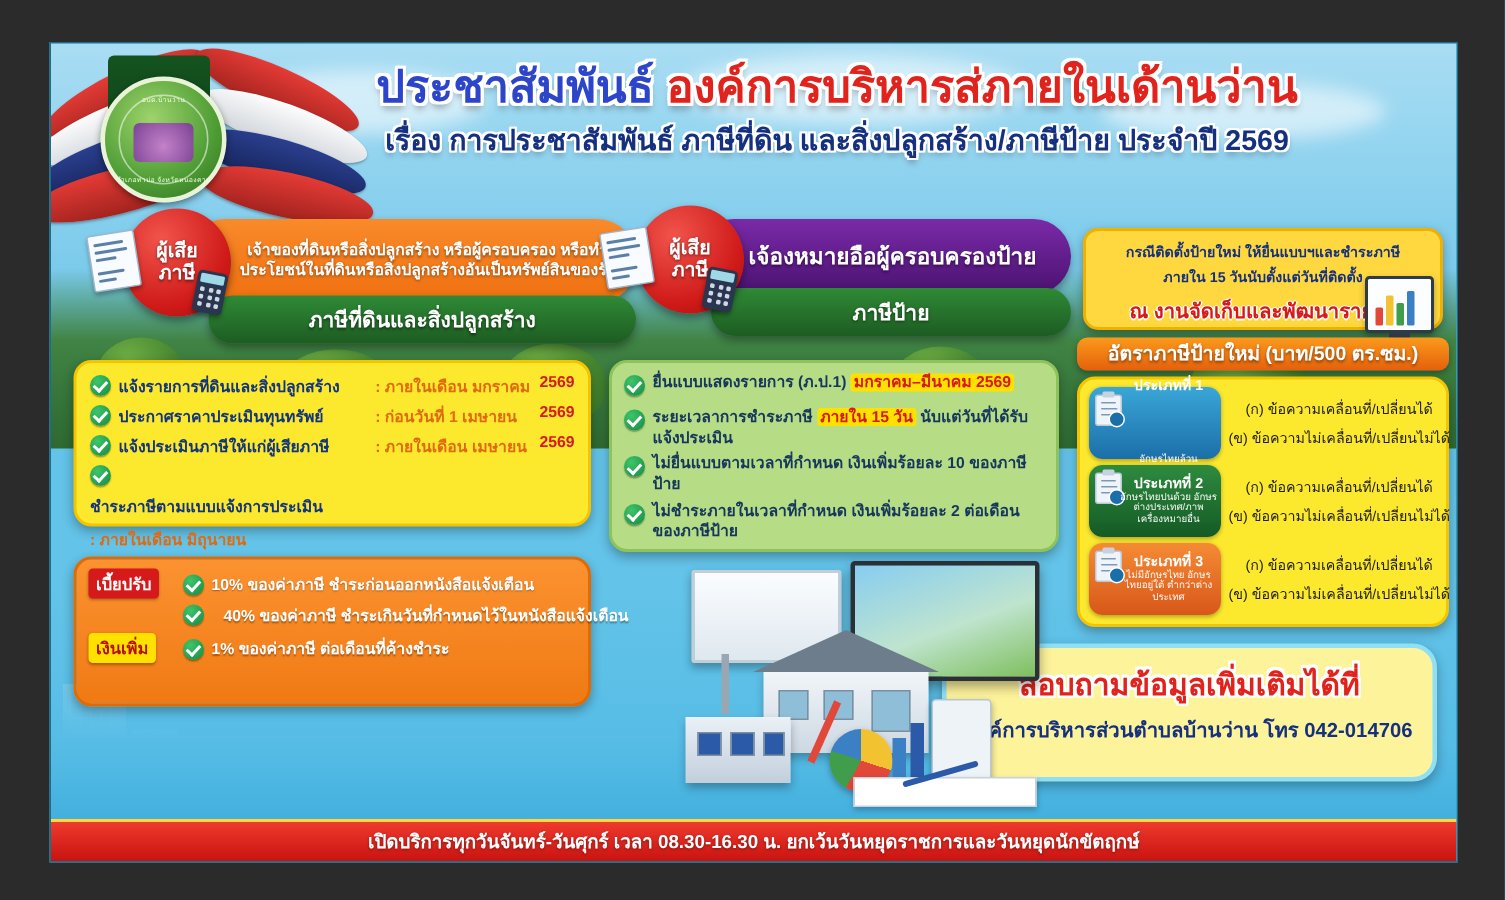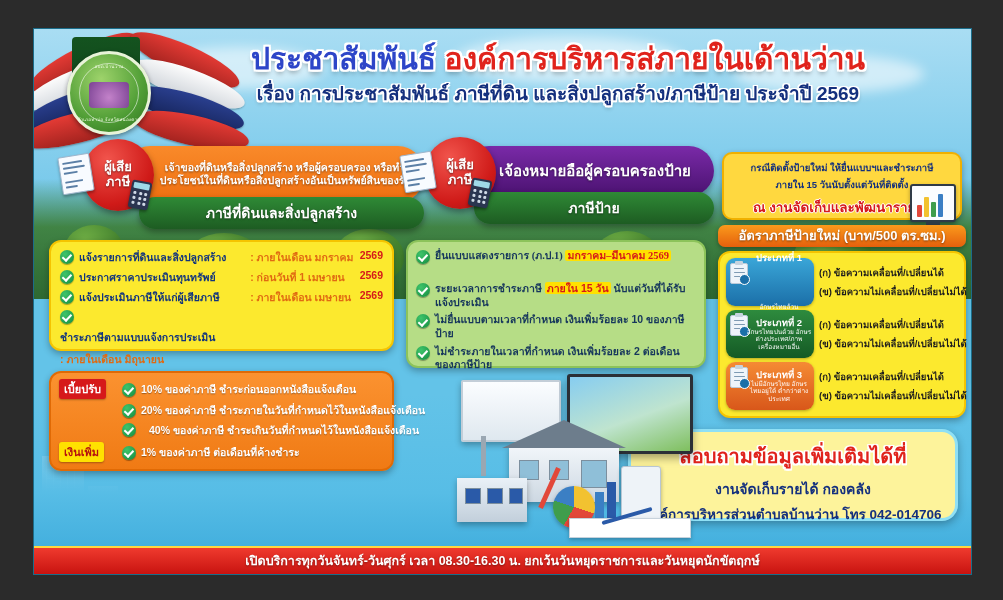--- a/index.html
+++ b/index.html
@@ -127,21 +127,21 @@
   .cat2{background:linear-gradient(180deg,#2e8b3e,#145a25);}
   .cat3{background:linear-gradient(180deg,#f58b34,#d8571a);}
   .clip-ic{position:absolute;left:4px;top:5px;width:16px;height:19px;background:#eef4fa;
       border:1px solid #b9c9d8;border-radius:2px;}
   .clip-ic::before{content:"";position:absolute;left:4px;top:-3px;width:8px;height:4px;
       background:#c6d3df;border-radius:1px;}
   .clip-ic i{position:absolute;left:2.5px;height:1.4px;background:#7e9ab3;border-radius:1px;}
   .clip-chk{position:absolute;right:-3px;bottom:-2px;width:9px;height:9px;border-radius:50%;
       background:#1b6fa8;border:1.2px solid #fff;}
 
-  .rate-line{color:#1d1d1d;font-weight:bold;font-size:9.5px;white-space:nowrap;}
+  .rate-line{color:#1d1d1d;font-weight:normal;font-size:9.5px;white-space:nowrap;text-align:center;}
   .rate-badge{width:17px;border-radius:3px;background:#d6191a;color:#fff;font-weight:bold;
       font-size:10px;text-align:center;line-height:14px;box-shadow:0 1px 2px rgba(0,0,0,.3);}
 
   
   .p-orange{position:absolute;border-radius:12px;
       background:linear-gradient(180deg,#fb9230,#f07a14);
       border:2px solid #e06a05;box-shadow:0 3px 7px rgba(0,0,0,.32);}
   .tag{display:inline-block;font-weight:bold;border-radius:3px;padding:1px 5px;
       box-shadow:0 1px 2px rgba(0,0,0,.3);}
   .tag-red{background:#d6191a;color:#fff;}
@@ -361,21 +361,21 @@
             <span class="ck"></span>
             <span class="lbl-b" style="width:178px;display:inline-block;">ผ่อนชำระภาษี</span>
             <span class="val-o" style="width:112px;display:inline-block;">: มิถุนายน – สิงหาคม</span>
             <span class="val-r">2569</span>
           </div>
         </div>
   </div>
 
   <div class="panel p-green" style="left:372px;top:211px;width:300px;height:128px;padding:7px 8px;box-sizing:border-box;">
     <div id="sign-rows">
-          <div class="row" style="margin-bottom: 18px; font-size: 10.5px; line-height: 1.3; font-family: Liberation Serif, serif;">
+          <div class="row" style="margin-bottom: 8px; font-size: 10.5px; line-height: 1.3;">
             <span class="ck"></span>
             <span style="color:#16365c;font-weight:bold;">ยื่นแบบแสดงรายการ (ภ.ป.1) <span class="hl">มกราคม–มีนาคม 2569</span></span>
           </div>
           <div class="row" style="margin-bottom: 4px; font-size: 10.5px; line-height: 1.3;">
             <span class="ck"></span>
             <span style="color:#16365c;font-weight:bold;">ระยะเวลาการชำระภาษี <span class="hl">ภายใน 15 วัน</span> นับแต่วันที่ได้รับแจ้งประเมิน</span>
           </div>
           <div class="row" style="margin-bottom: 4px; font-size: 10.5px; line-height: 1.3;">
             <span class="ck"></span>
             <span style="color:#16365c;font-weight:bold;">ไม่ยื่นแบบตามเวลาที่กำหนด เงินเพิ่มร้อยละ 10 ของภาษีป้าย</span>
@@ -486,45 +486,37 @@
     <div id="penalty-rows">
           <div style="display: flex; align-items: center; gap: 5px; margin-bottom: 3px; font-size: 10.5px; white-space: nowrap;">
             <div style="flex: 0 0 58px;"><span class="tag tag-red" style="font-size:11px;">เบี้ยปรับ</span></div>
             <div style="display: flex; align-items: center; gap: 5px;">
               <span class="ck"></span>
               <span class="orow">10% ของค่าภาษี ชำระก่อนออกหนังสือแจ้งเตือน</span>
             </div>
           </div>
           <div style="display: flex; align-items: center; gap: 5px; margin-bottom: 3px; font-size: 10.5px; white-space: nowrap;">
             <div style="flex: 0 0 58px;"></div>
-            <div style="display: flex; align-items: center; gap: 5px;">
-              <span class="ck"></span>
-              <span class="orow">20% ของค่าภาษี ชำระภายในวันที่กำหนดไว้ในหนังสือแจ้งเตือน</span>
-            </div>
-          </div>
-          <div style="display: flex; align-items: center; gap: 5px; margin-bottom: 3px; font-size: 10.5px; white-space: nowrap;">
-            <div style="flex: 0 0 58px;"></div>
             <div style="display: flex; align-items: flex-start; gap: 13px;">
               <span class="ck"></span>
               <span class="orow">40% ของค่าภาษี ชำระเกินวันที่กำหนดไว้ในหนังสือแจ้งเตือน</span>
             </div>
           </div>
           <div style="display: flex; align-items: center; gap: 5px; margin-bottom: 3px; font-size: 10.5px; white-space: nowrap;">
             <div style="flex: 0 0 58px;"><span class="tag tag-yel" style="font-size:11px;">เงินเพิ่ม</span></div>
             <div style="display: flex; align-items: center; gap: 5px;">
               <span class="ck"></span>
               <span class="orow">1% ของค่าภาษี ต่อเดือนที่ค้างชำระ</span>
             </div>
           </div>
         </div>
   </div>
 
 
   <div class="contact" style="left:594px;top:400px;width:330px;height:92px;padding:8px 10px;box-sizing:border-box;">
     <div class="c1" style="font-size:20px;">สอบถามข้อมูลเพิ่มเติมได้ที่</div>
-    <div class="c2" style="font-size:14px;margin-top:6px;">งานจัดเก็บรายได้ กองคลัง</div>
     <div class="c2" style="font-size:13.5px;margin-top:3px;">องค์การบริหารส่วนตำบลบ้านว่าน โทร 042-014706</div>
   </div>
 
   <div class="footer" style="height:26px;line-height:26px;font-size:12.5px;">เปิดบริการทุกวันจันทร์-วันศุกร์ เวลา 08.30-16.30 น. ยกเว้นวันหยุดราชการและวันหยุดนักขัตฤกษ์</div>
 
  </div>
 </div>
 
 </body></html>

